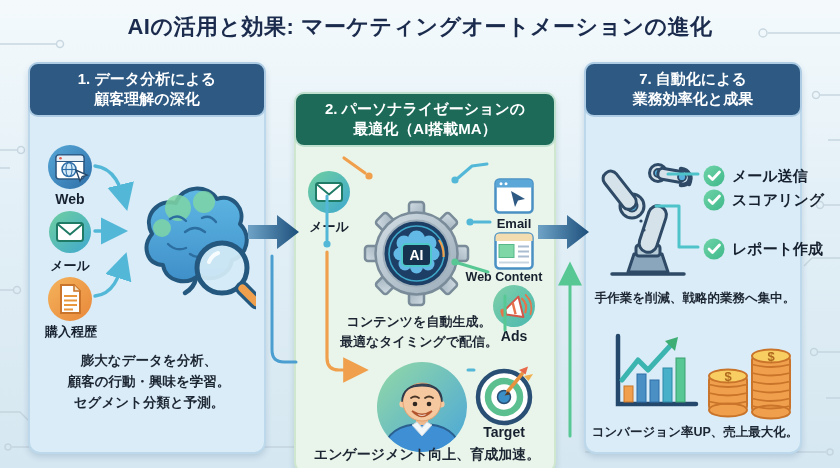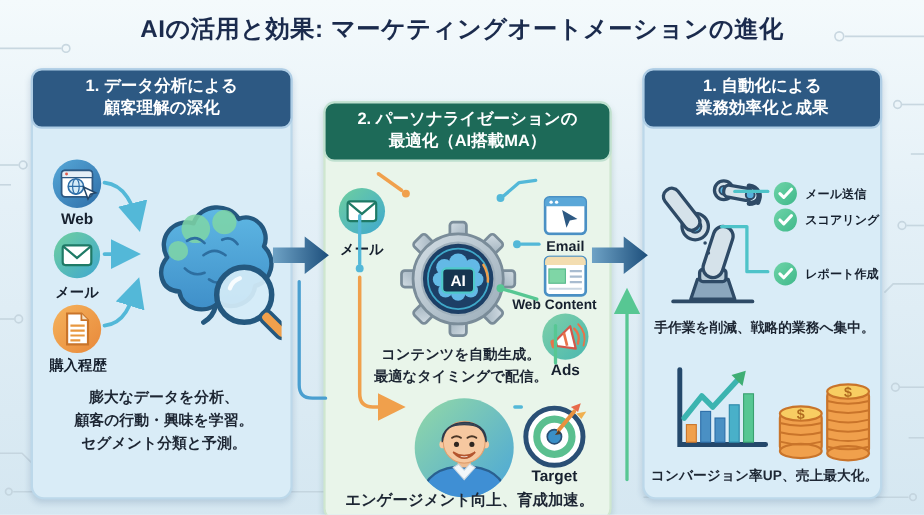--- a/index.html
+++ b/index.html
@@ -12,21 +12,21 @@
   .panel { position:absolute; border-radius:12px; z-index:1; }
   .panel.blue { background:#d9ecf7; border:2px solid #bcd8ea; box-shadow:0 3px 6px rgba(40,80,120,.18); }
   .panel.green { background:#e9f5ea; border:2px solid #cfe7cf; box-shadow:0 3px 6px rgba(40,100,80,.18);margin-top:30px; }
   .panel-header { position:absolute; top:-2px; left:-2px; right:-2px; border-radius:10px;
     color:#fff; text-align:center; font-weight:700; font-size:15px; line-height:20px; padding:5px 0 6px; z-index:2; }
   .panel-header.hblue { background:#2d5983; border:2px solid #aecde5; }
   .panel-header.hgreen { background:#1d6a58; border:2px solid #bfe0cf; }
   .lbl { position:absolute; font-weight:700; color:#16202e; text-align:center; font-size:13px; z-index:3; }
   .desc { position:absolute; text-align:center; font-weight:700; color:#1d2633; z-index:3; }
   .chk-row { position:absolute; display:flex; align-items:center; gap:7px; z-index:3; }
-  .chk-lbl { font-weight:700; color:#16202e; font-size:11px; white-space:nowrap; }
+  .chk-lbl { font-weight:700; color:#16202e; font-size:15px; white-space:nowrap; }
   svg.icon { position:absolute; z-index:3; }
   #connectors, #bigarrow1, #bigarrow2 { position:absolute; z-index:2; }
   #circuit { position:absolute; z-index:0; }
 </style>
 </head>
 <body>
 
 <div class="canvas">
 
   <svg width="0" height="0" style="position:absolute">
@@ -305,21 +305,21 @@
       <path d="M45,6 l9,-3.5 -2.5,8 Z" fill="#e86a4a"></path>
       <path d="M50,12 l9,-2 -4.5,7 Z" fill="#f0b050"></path>
     </svg>
     <div class="lbl" style="left:160px; top:330px; width:96px; font-size:14px;">Target</div>
 
     <div class="desc" style="left:0; top:352px; width:262px; font-size:14px;">エンゲージメント向上、育成加速。</div>
   </section>
 
   <section class="panel blue" style="left:584px; top:62px; width:218px; height:392px;">
     <header class="panel-header hblue">
-      <div>1. 自動化による</div>
+      <div>7. 自動化による</div>
       <div>業務効率化と成果</div>
     </header>
 
     <svg class="icon" style="left:12px; top:84px;" width="100" height="130" viewBox="0 0 100 130">
       <line x1="14" y1="126" x2="86" y2="126" stroke="#2e4a66" stroke-width="3.5" stroke-linecap="round"></line>
       <path d="M30,124 L70,124 L64,106 L36,106 Z" fill="#8aa6bd" stroke="#2e4a66" stroke-width="3" stroke-linejoin="round"></path>
       <rect x="38" y="97" width="24" height="11" rx="3" fill="#b9cdd9" stroke="#2e4a66" stroke-width="3"></rect>
       <g transform="translate(48,102) rotate(18)">
           <rect x="-9" y="-46" width="18" height="48" rx="9" fill="#d5e2ea" stroke="#2e4a66" stroke-width="3"></rect>
         </g>

